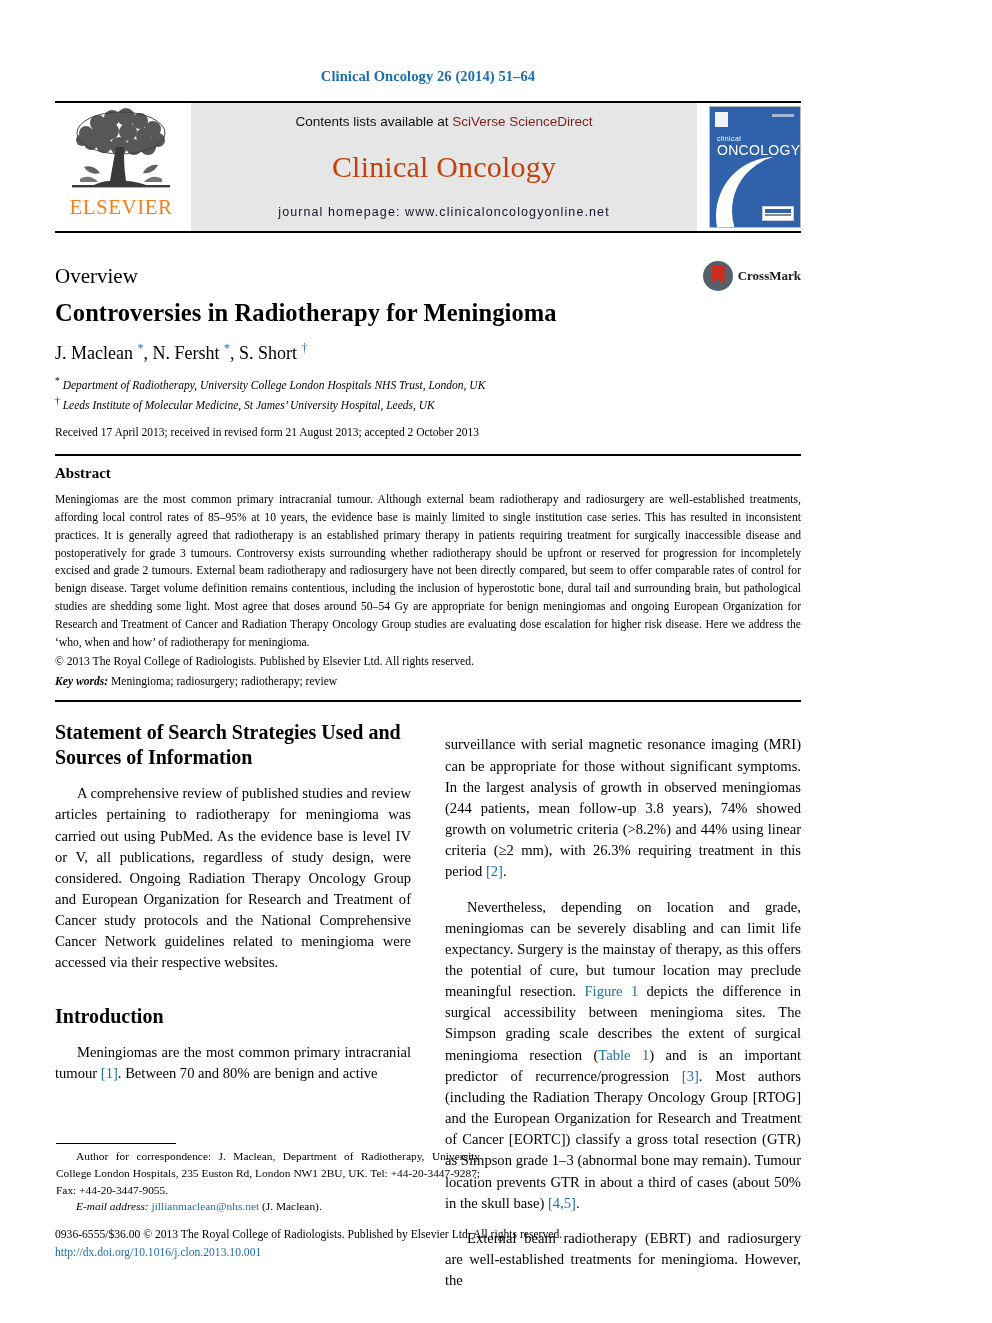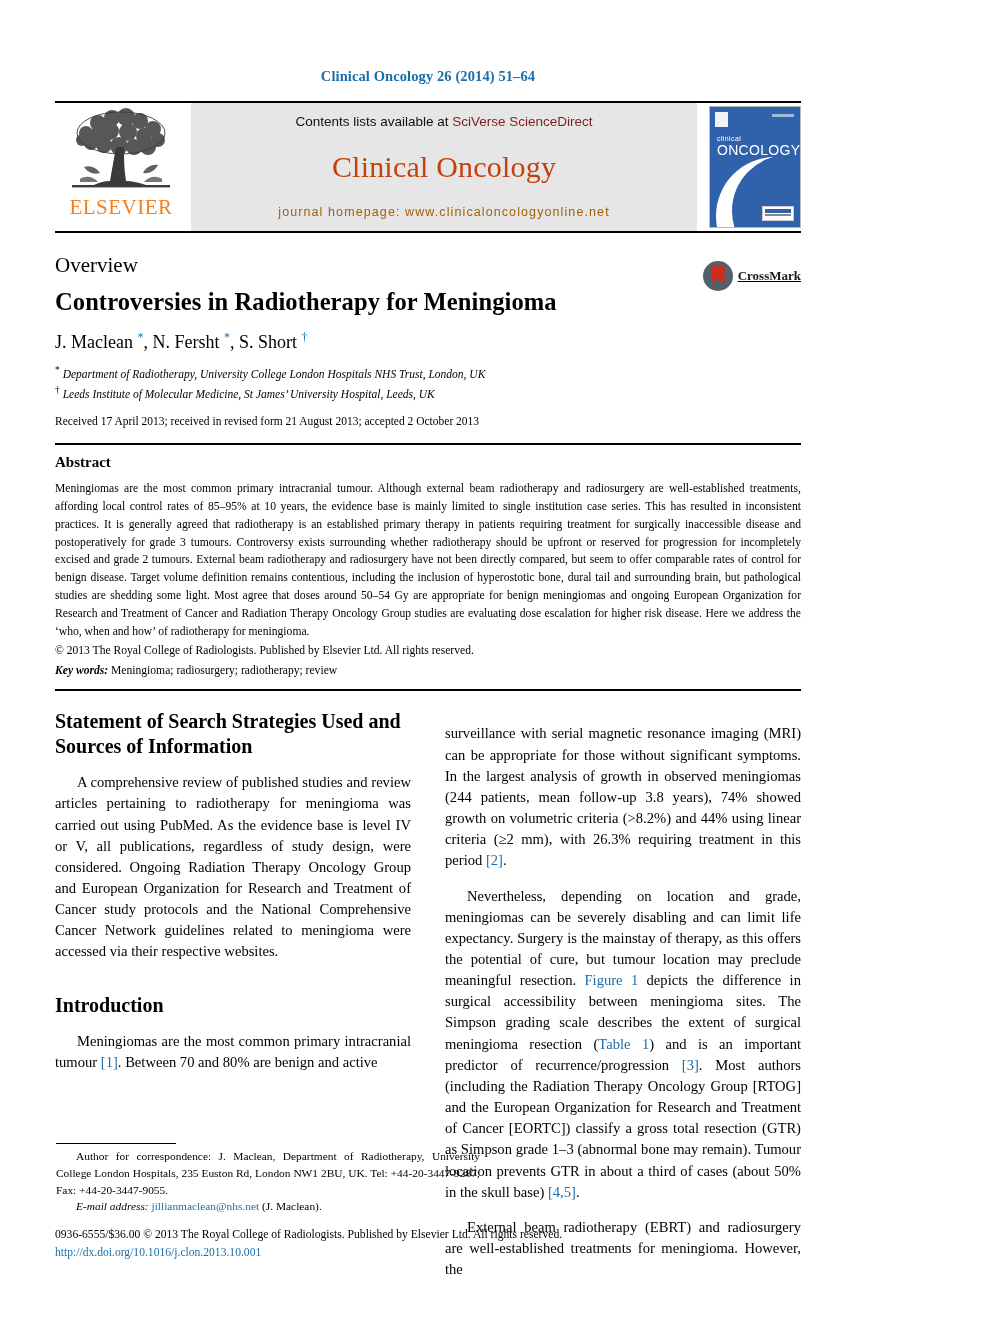--- a/index.html
+++ b/index.html
@@ -84,21 +84,21 @@
   .journal-name {
     font-family: "Liberation Serif", serif;
     font-size: 30px;
     color: #c2410c;
     letter-spacing: .2px;
   }
   .homepage-line {
     font-family: "Liberation Sans", sans-serif;
     font-size: 12.5px;
     letter-spacing: 1.1px;
-    color: #a16207;
+    color: #0f172a;
   }
   .cover-block {
     flex: 0 0 96px;
     width: 96px;
     display: flex;
     align-items: center;
     justify-content: flex-end;
   }
   .cover {
     width: 90px;
@@ -161,21 +161,21 @@
     border: 1px solid #ccd;
   }
   .cover-badge i {
     display:block; margin: 2px 2px 0 2px; height: 4px; background:#2f62ab;
   }
   .cover-badge b {
     display:block; margin: 1px 2px; height: 2px; background:#888; font-size:0;
   }
 
   
-  .article-head { padding-top: 20px; position: relative; }
+  .article-head { padding-top: 31px; position: relative; }
   .kicker {
     font-size: 21px;
     font-family: "Liberation Serif", serif;
     margin: 0 0 10px 0;
   }
   .art-title {
     font-size: 24.5px;
     font-family: "Liberation Serif", serif;
     margin: 0 0 14px 0;
     letter-spacing: .1px;
@@ -199,21 +199,20 @@
     margin-top: 13px;
   }
 
   .crossmark {
     position: absolute;
     right: 0;
     top: 28px;
     display: flex;
     align-items: center;
     gap: 5px;
-    text-decoration: underline;
   }
   .cm-logo {
     width: 30px; height: 30px;
     border-radius: 50%;
     background: #54606b;
     position: relative;
     overflow: hidden;
   }
   .cm-logo::after {
     content: "";

